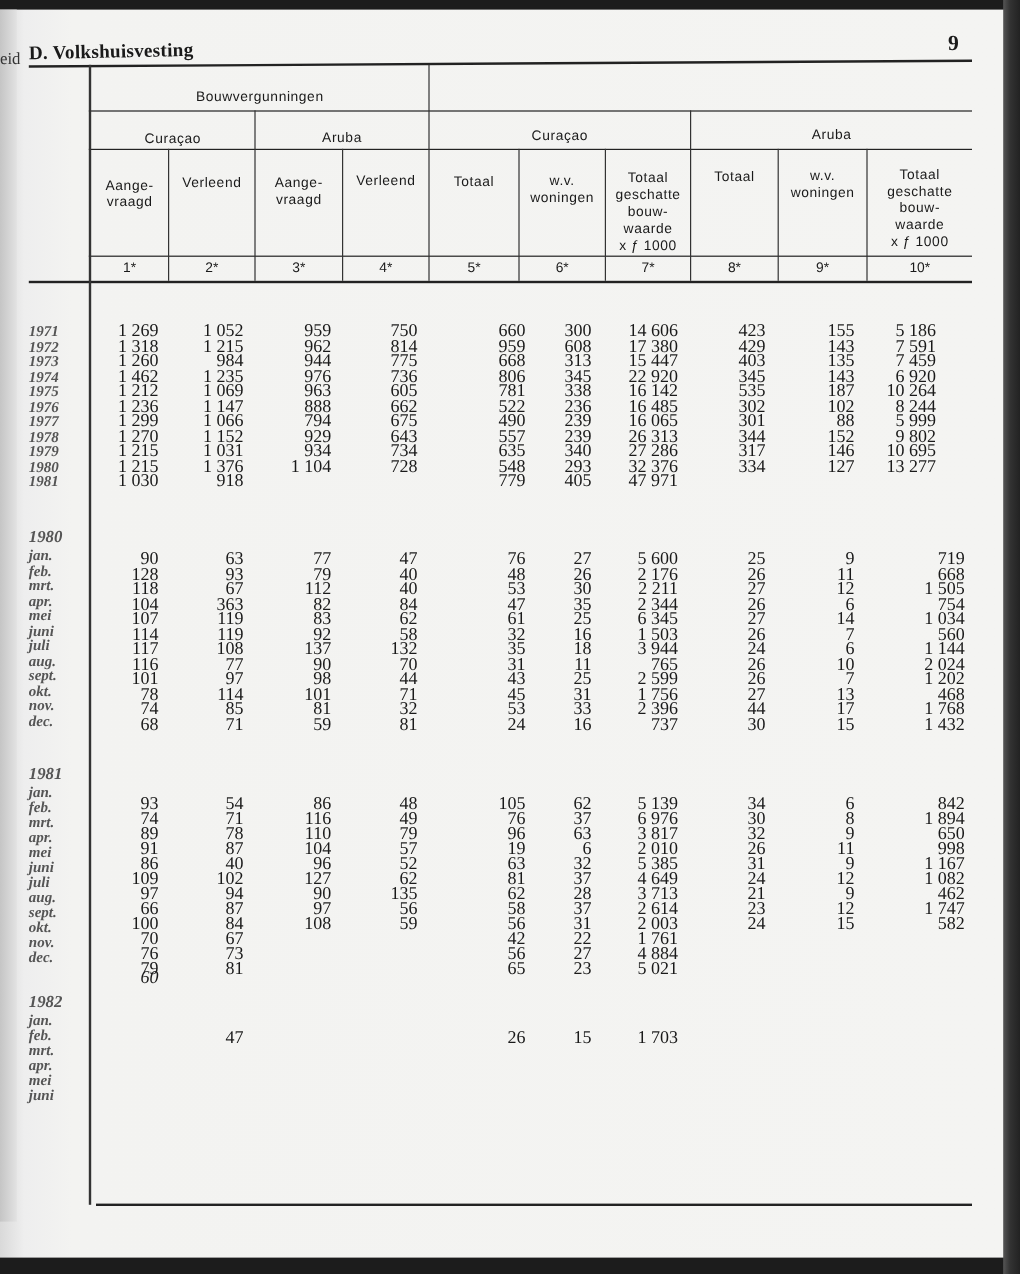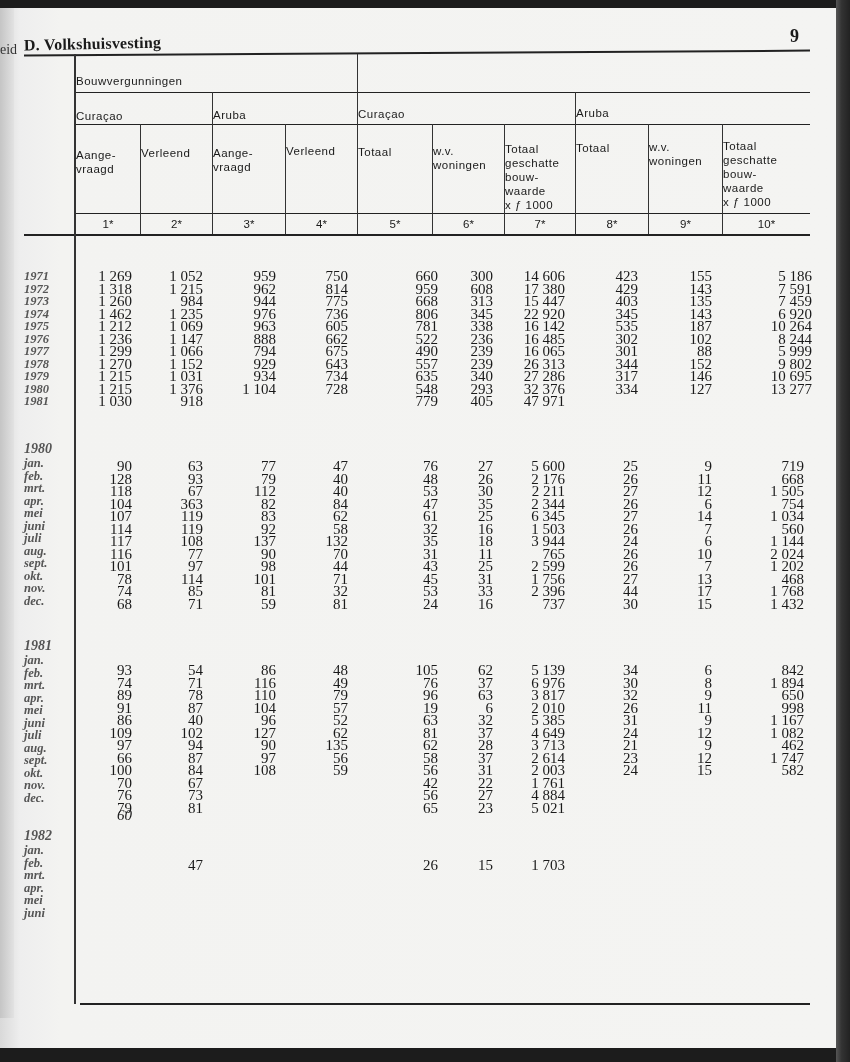--- a/index.html
+++ b/index.html
@@ -28,21 +28,21 @@
     position: absolute; left: 24px; top: 27px; font-size: 16px; font-weight: bold;
     transform: rotate(-1.2deg); letter-spacing: 0.2px;
   }
   .page-number {
     position: absolute; left: 790px; top: 18px; font-size: 18px; font-weight: bold;
   }
   .rule { position: absolute; background: #222; }
   .vline { position: absolute; background: #333; width: 1px; }
   .hdr {
     position: absolute; font-family: "Liberation Sans", sans-serif;
-    font-size: 11.5px; text-align: left; line-height: 14px; letter-spacing: 0.5px;
+    font-size: 11.5px; text-align: center; line-height: 14px; letter-spacing: 0.5px;
   }
   .colnum {
     position: absolute; font-family: "Liberation Sans", sans-serif;
     font-size: 11.5px; text-align: center; top: 210px;
   }
   .rowlabels {
     position: absolute; left: 24px; font-style: italic; font-size: 12.5px;
     line-height: 12.5px; color: #555; font-weight: bold;
   }
   .col {
@@ -244,21 +244,21 @@
         <div>135</div>
         <div>143</div>
         <div>187</div>
         <div>102</div>
         <div>88</div>
         <div>152</div>
         <div>146</div>
         <div>127</div>
         <div></div>
       </div>
-      <div class="col" style="top: 262px; left: 742px; width: 70px;">
+      <div class="col" style="top: 262px; left: 710px; width: 70px;">
         <div>5 186</div>
         <div>7 591</div>
         <div>7 459</div>
         <div>6 920</div>
         <div>10 264</div>
         <div>8 244</div>
         <div>5 999</div>
         <div>9 802</div>
         <div>10 695</div>
         <div>13 277</div>

